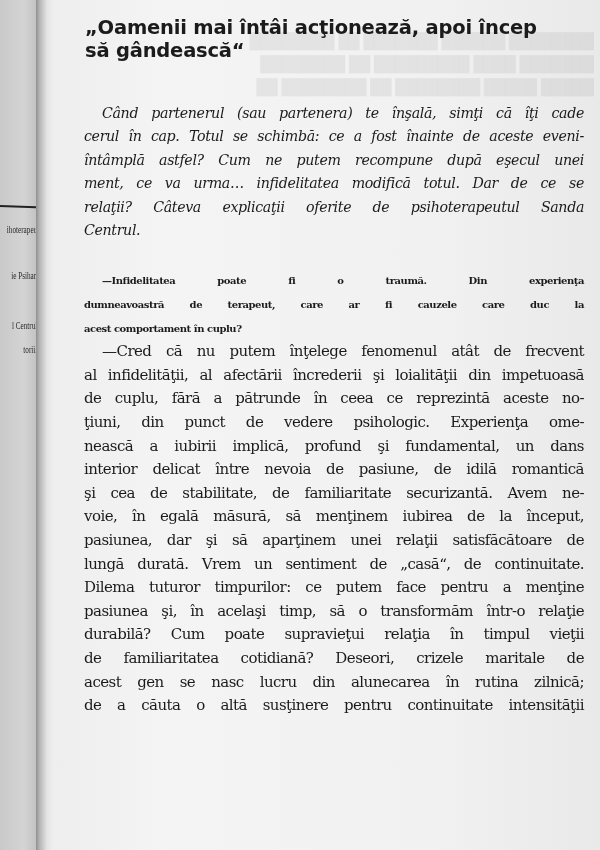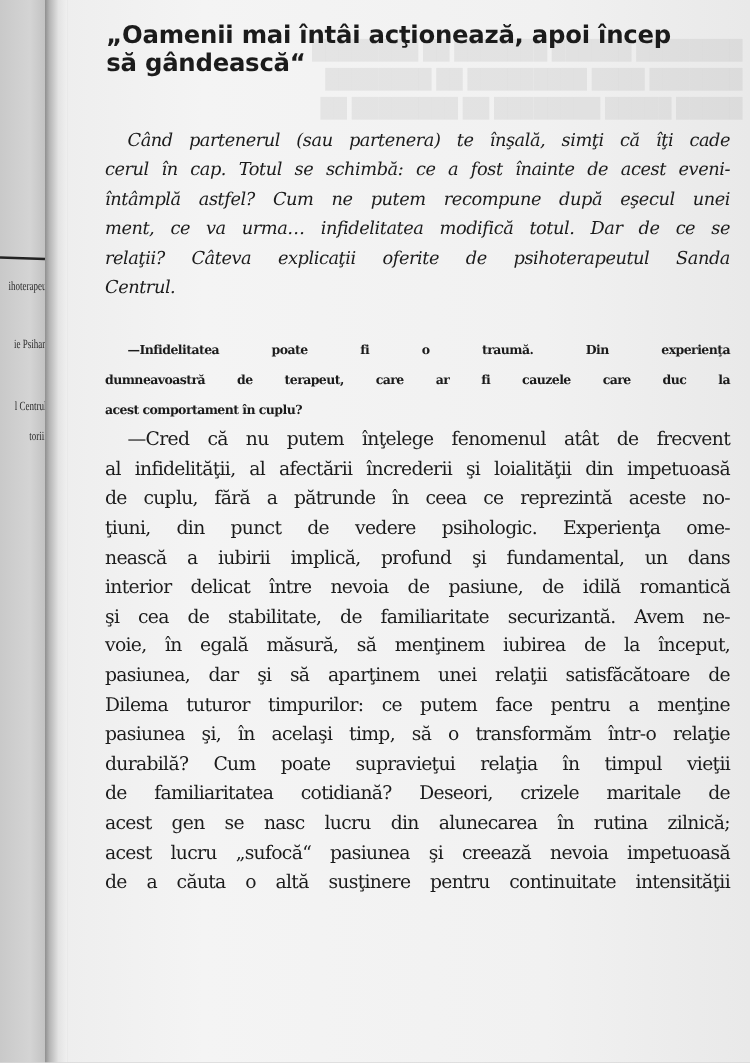--- a/index.html
+++ b/index.html
@@ -140,21 +140,21 @@
     ████████ ██████ ███████ ██ ████████<br>
     ███████ ████ █████████ ██ ████████<br>
     █████ █████ ████████ ██ ████████ ██
   </div>
 
   <div class="content">
     <h1 class="title">„Oamenii mai întâi acţionează, apoi încep să gândească“</h1>
 
     <p class="intro">
       <span class="line indent">Când partenerul (sau partenera) te înşală, simţi că îţi cade</span>
-      <span class="line">cerul în cap. Totul se schimbă: ce a fost înainte de acest eveni-</span>
+      <span class="line">cerul în cap. Totul se schimbă: ce a fost înainte de aceste eveni-</span>
       <span class="line">întâmplă astfel? Cum ne putem recompune după eşecul unei</span>
       <span class="line">ment, ce va urma… infidelitatea modifică totul. Dar de ce se</span>
       <span class="line">relaţii? Câteva explicaţii oferite de psihoterapeutul Sanda</span>
       <span class="line last">Centrul.</span>
     </p>
 
     <p class="question">
       <span class="line indent">—Infidelitatea poate fi o traumă. Din experienţa</span>
       <span class="line">dumneavoastră de terapeut, care ar fi cauzele care duc la</span>
       <span class="line last">acest comportament în cuplu?</span>
@@ -163,22 +163,22 @@
     <p class="body-text">
       <span class="line indent">—Cred că nu putem înţelege fenomenul atât de frecvent</span>
       <span class="line">al infidelităţii, al afectării încrederii şi loialităţii din impetuoasă</span>
       <span class="line">de cuplu, fără a pătrunde în ceea ce reprezintă aceste no-</span>
       <span class="line">ţiuni, din punct de vedere psihologic. Experienţa ome-</span>
       <span class="line">nească a iubirii implică, profund şi fundamental, un dans</span>
       <span class="line">interior delicat între nevoia de pasiune, de idilă romantică</span>
       <span class="line">şi cea de stabilitate, de familiaritate securizantă. Avem ne-</span>
       <span class="line">voie, în egală măsură, să menţinem iubirea de la început,</span>
       <span class="line">pasiunea, dar şi să aparţinem unei relaţii satisfăcătoare de</span>
+      <span class="line">lungă durată. Vrem un sentiment de „casă“, de continuitate.</span>
       <span class="line">Dilema tuturor timpurilor: ce putem face pentru a menţine</span>
       <span class="line">pasiunea şi, în acelaşi timp, să o transformăm într-o relaţie</span>
       <span class="line">durabilă? Cum poate supravieţui relaţia în timpul vieţii</span>
       <span class="line">de familiaritatea cotidiană? Deseori, crizele maritale de</span>
       <span class="line">acest gen se nasc lucru din alunecarea în rutina zilnică;</span>
-      <span class="line">acest lucru „sufocă“ pasiunea şi creează nevoia impetuoasă</span>
       <span class="line">de a căuta o altă susţinere pentru continuitate intensităţii</span>
     </p>
   </div>
 </div>
 
 </body></html>

